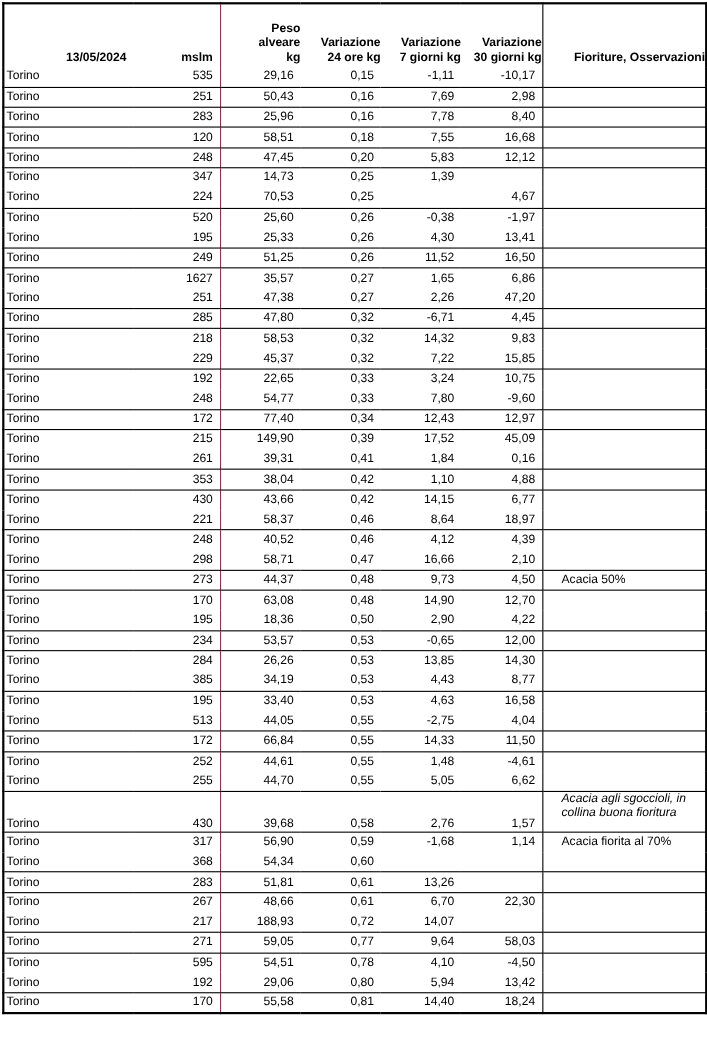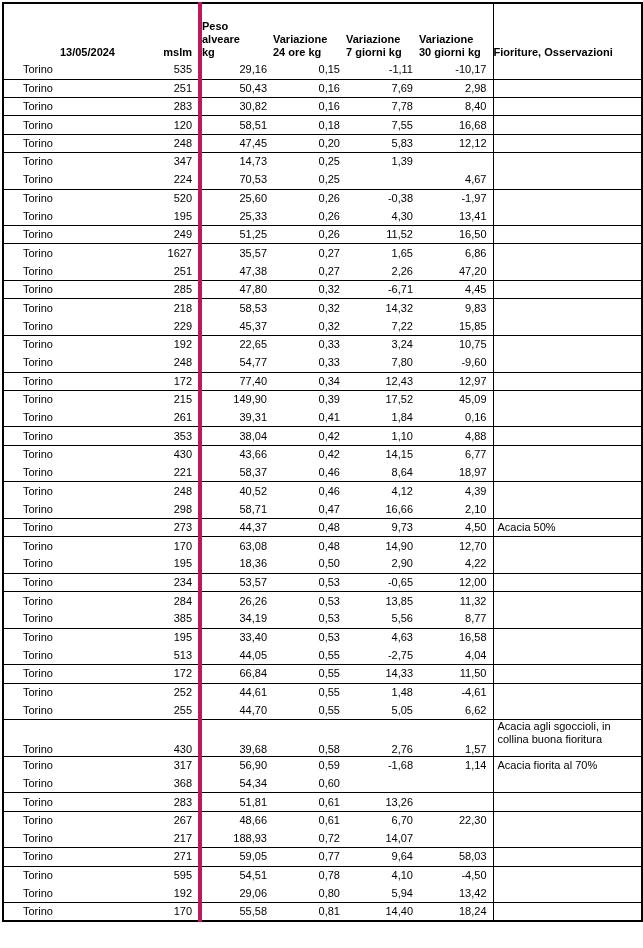--- a/index.html
+++ b/index.html
@@ -24,47 +24,47 @@
     border: 2px solid #000000;
   }
   th, td {
     padding: 0;
     font-size: 11px;
     line-height: 13px;
     overflow: hidden;
     vertical-align: middle;
   }
   
-  th.c-mslm, td.c-mslm { border-right: 4px solid #be185d; }
+  th.c-mslm, td.c-mslm { border-right: 1px solid #be185d; }
   th.c-var30, td.c-var30 { border-right: 1px solid #000000; }
   
   thead tr { height: 58px; }
   th {
     font-weight: bold;
     vertical-align: bottom;
     white-space: pre-line;
     padding-bottom: 2px;
   }
   th.c-loc, th.c-mslm { text-align: right; padding-right: 6px; margin-left: 40px; }
-  th.c-peso, th.c-var24, th.c-var7, th.c-var30, th.c-obs { text-align: left; }
+  th.c-peso, th.c-var24, th.c-var7, th.c-var30, th.c-obs { text-align: right; }
   
   tbody tr { height: 18.3px; }
   tbody tr.tall { height: 36.6px; }
   tbody tr.tall td { vertical-align: bottom; }
-  tbody tr.tall td.c-obs { vertical-align: top; }
+  tbody tr.tall td.c-obs { vertical-align: top; font-style: italic; }
   tbody tr.group-end td { border-bottom: 1.5px solid #000000; }
-  td.c-loc { text-align: left; padding-left: 19px; white-space: nowrap; }
+  td.c-loc { text-align: left; padding-left: 2px; white-space: nowrap; }
   td.c-mslm, td.c-peso, td.c-var24, td.c-var7, td.c-var30 {
     text-align: right;
     padding-right: 6px;
     white-space: nowrap;
   }
   td.c-obs {
     text-align: left;
-    padding-left: 4px;
+    padding-left: 17px;
     white-space: pre-line;
     margin-top: 23px;
   }
 </style>
 </head>
 <body>
 
 <div class="sheet">
   <table>
     <colgroup>
@@ -107,21 +107,21 @@
     <td class="c-mslm">251</td>
     <td class="c-peso">50,43</td>
     <td class="c-var24">0,16</td>
     <td class="c-var7">7,69</td>
     <td class="c-var30">2,98</td>
     <td class="c-obs"></td>
   </tr>
         <tr class="group-end">
     <td class="c-loc">Torino</td>
     <td class="c-mslm">283</td>
-    <td class="c-peso">30,82</td>
+    <td class="c-peso">25,96</td>
     <td class="c-var24">0,16</td>
     <td class="c-var7">7,78</td>
     <td class="c-var30">8,40</td>
     <td class="c-obs"></td>
   </tr>
         <tr class="group-end">
     <td class="c-loc">Torino</td>
     <td class="c-mslm">120</td>
     <td class="c-peso">58,51</td>
     <td class="c-var24">0,18</td>
@@ -353,29 +353,29 @@
     <td class="c-var7">-0,65</td>
     <td class="c-var30">12,00</td>
     <td class="c-obs"></td>
   </tr>
         <tr>
     <td class="c-loc">Torino</td>
     <td class="c-mslm">284</td>
     <td class="c-peso">26,26</td>
     <td class="c-var24">0,53</td>
     <td class="c-var7">13,85</td>
-    <td class="c-var30">11,32</td>
+    <td class="c-var30">14,30</td>
     <td class="c-obs"></td>
   </tr>
         <tr class="group-end">
     <td class="c-loc">Torino</td>
     <td class="c-mslm">385</td>
     <td class="c-peso">34,19</td>
     <td class="c-var24">0,53</td>
-    <td class="c-var7">5,56</td>
+    <td class="c-var7">4,43</td>
     <td class="c-var30">8,77</td>
     <td class="c-obs"></td>
   </tr>
         <tr>
     <td class="c-loc">Torino</td>
     <td class="c-mslm">195</td>
     <td class="c-peso">33,40</td>
     <td class="c-var24">0,53</td>
     <td class="c-var7">4,63</td>
     <td class="c-var30">16,58</td>

